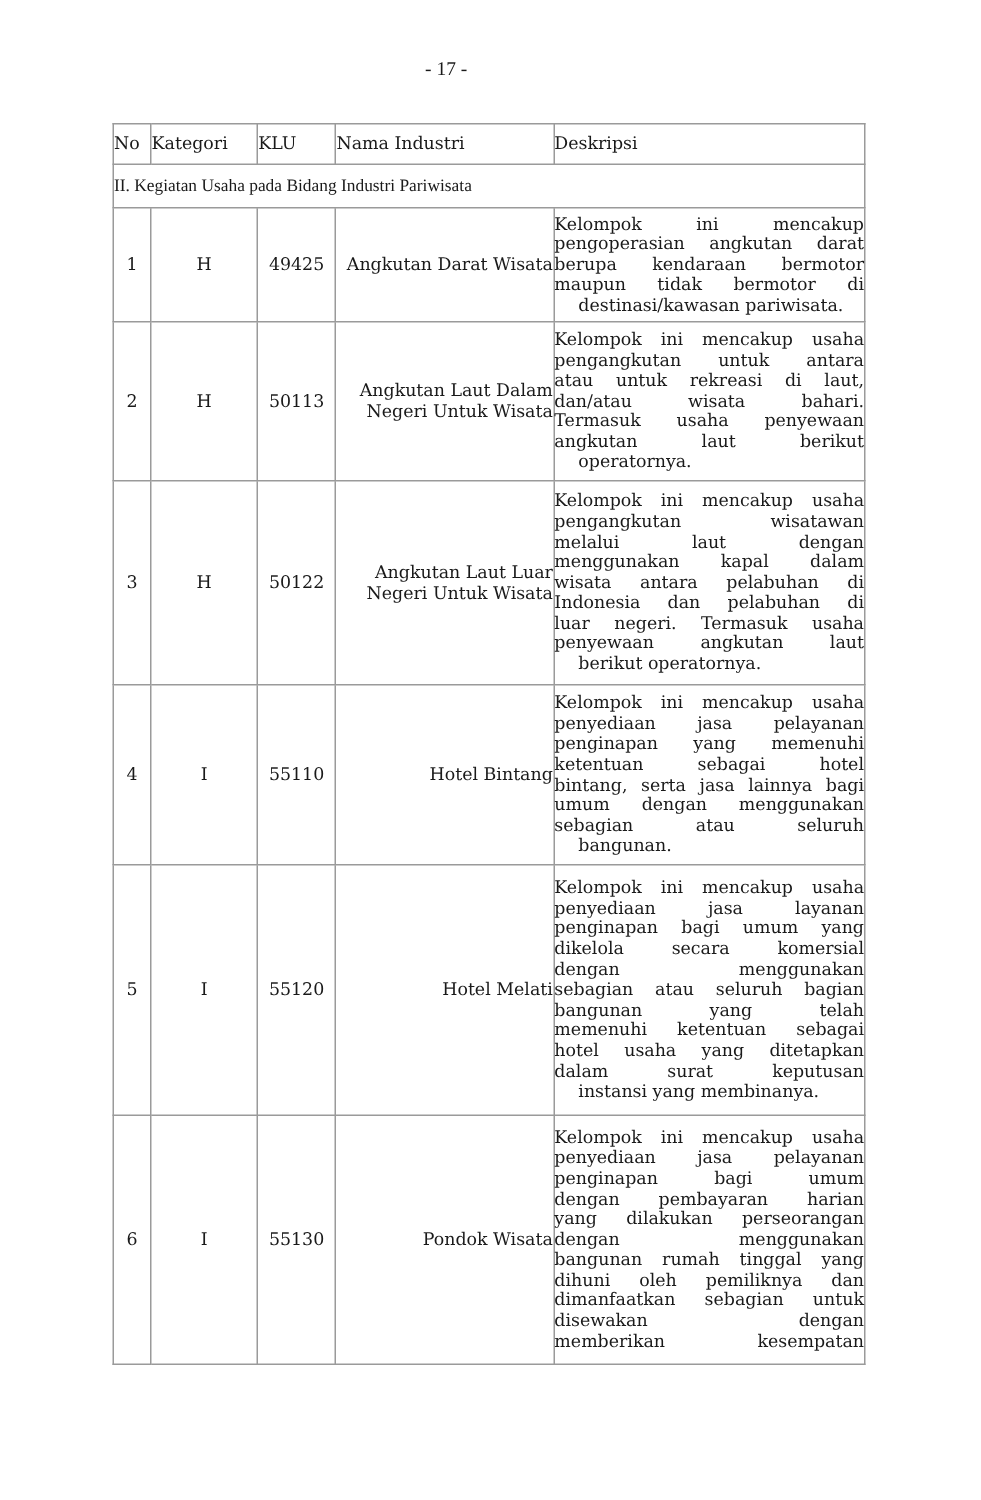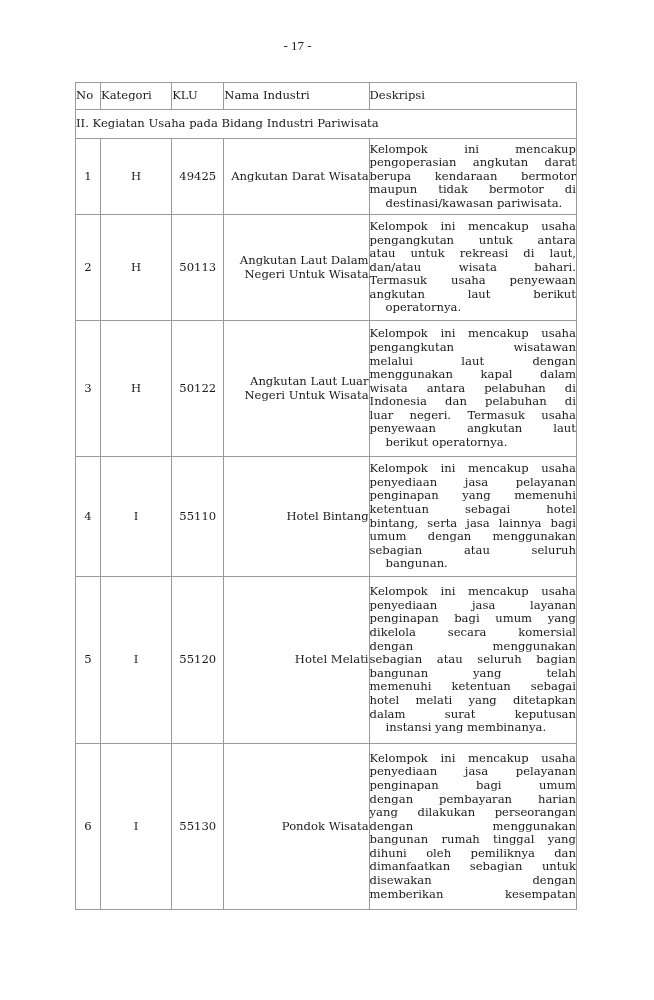--- a/index.html
+++ b/index.html
@@ -13,21 +13,21 @@
     th { height: 26px; text-align: left; }
     .c-no { width: 25px; }
     .c-kat { width: 71px; }
     .c-klu { width: 52px; }
     .c-nama { width: 145px; }
     .c-desk { width: 207px; }
     td.no { text-align: center; padding-left: 0; }
     td.kat, td.klu { text-align: center; }
     td.nama { padding-left: 5px; text-align: right; }
     td.desk { padding: 0 6px 0 6px; text-align: justify; text-align-last: justify; }
-    .section td { height: 28px; vertical-align: top; padding-left: 30px; padding-top: 5px; }
+    .section td { height: 28px; vertical-align: top; padding-left: 30px; padding-top: 5px; font-family: Liberation Serif, serif; }
     .desk-line { display: block; text-align: justify; text-align-last: justify; white-space: nowrap; }
     .desk-line.left { text-align-last: left; margin-left: 16px; }
   </style>
 </head>
 <body>
 
 <div class="page-number">- 17 -</div>
 
 <table class="doc">
   <colgroup>
@@ -118,21 +118,21 @@
         <td class="nama">Hotel Melati</td>
         <td class="desk">
           <span class="desk-line">Kelompok ini mencakup usaha</span>
           <span class="desk-line">penyediaan jasa layanan</span>
           <span class="desk-line">penginapan bagi umum yang</span>
           <span class="desk-line">dikelola secara komersial</span>
           <span class="desk-line">dengan menggunakan</span>
           <span class="desk-line">sebagian atau seluruh bagian</span>
           <span class="desk-line">bangunan yang telah</span>
           <span class="desk-line">memenuhi ketentuan sebagai</span>
-          <span class="desk-line">hotel melati yang ditetapkan</span>
+          <span class="desk-line">hotel usaha yang ditetapkan</span>
           <span class="desk-line">dalam surat keputusan</span>
           <span class="desk-line left">instansi yang membinanya.</span>
         </td>
       </tr>
       <tr style="height: 166px;">
         <td class="no">6</td>
         <td class="kat">I</td>
         <td class="klu">55130</td>
         <td class="nama">Pondok Wisata</td>
         <td class="desk">

